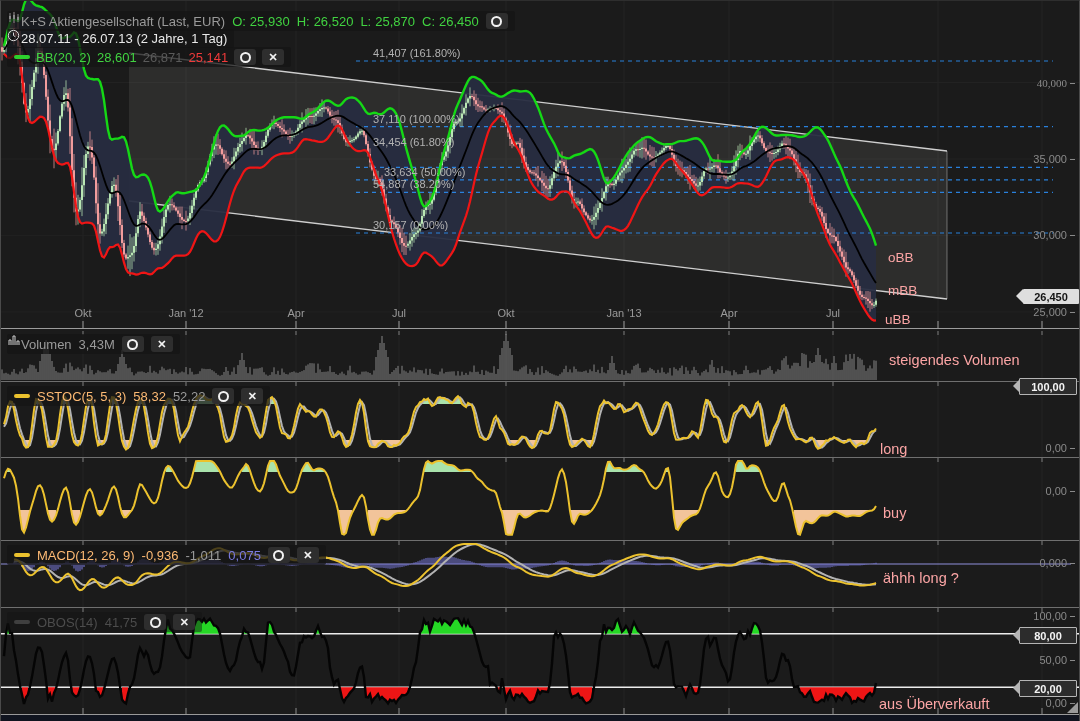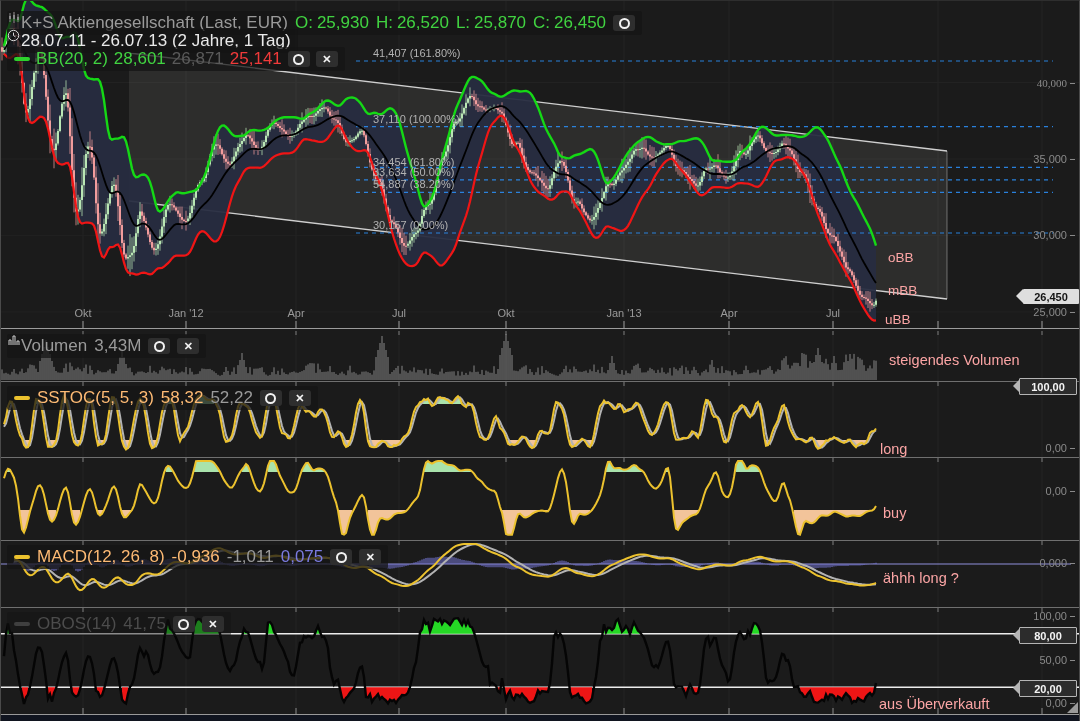--- a/index.html
+++ b/index.html
@@ -3,21 +3,21 @@
 <meta charset="utf-8">
 <style>
   html,body{margin:0;padding:0;background:#0d0d0d;}
   #app{position:relative;width:1080px;height:721px;background:#1b1b1b;overflow:hidden;
        font-family:"Liberation Sans",sans-serif;border-left:1px solid #4a4a4a;border-right:1px solid #4a4a4a;
        border-top:1px solid #2e2e2e;box-sizing:border-box;}
   .panel{position:absolute;left:0;width:1080px;overflow:hidden;}
   .panel svg{position:absolute;left:0;top:0;}
   .sep{position:absolute;left:0;width:1080px;height:1px;background:#6f6f6f;z-index:6;cursor:row-resize;}
   .hdr{position:absolute;display:flex;align-items:center;gap:7px;z-index:8;white-space:nowrap;
-       font-size:17px;color:#9a9a9a;background:rgba(20,20,20,0.74);padding:2px 7px;border-radius:2px;}
+       font-size:13px;color:#9a9a9a;background:rgba(20,20,20,0.74);padding:2px 7px;border-radius:2px;}
   .hdr .sp{display:inline-flex;gap:4px;}
   .t-gray{color:#9a9a9a;} .t-white{color:#e9e9e9;} .t-green{color:#41d341;}
   .t-red{color:#f03a3a;} .t-dim{color:#5a5a5a;} .t-yellow{color:#fdba74;}
   .t-blue{color:#7b7be0;} .t-dark{color:#4c4c4c;}
   .btn{position:relative;display:inline-flex;align-items:center;justify-content:center;width:22px;height:16px;
        background:#2e2e2e;border-radius:3px;cursor:pointer;flex:0 0 auto;}
   .btn-o::before{content:"";width:7px;height:7px;border:2px solid #f2f2f2;border-radius:50%;}
   .btn-x::before{content:"\2715";color:#f2f2f2;font-size:11px;font-weight:bold;}
   .dash{width:16px;height:4px;border-radius:2px;flex:0 0 auto;}
   .ic{display:inline-flex;flex:0 0 auto;}
@@ -149,22 +149,22 @@
       <div class="tmlbl" style="left:482px;top:306px;">Okt</div>
       <div class="tmlbl" style="left:600px;top:306px;">Jan '13</div>
       <div class="tmlbl" style="left:705px;top:306px;">Apr</div>
       <div class="tmlbl" style="left:809px;top:306px;">Jul</div>
       <div class="axlbl" style="top:76px;font-family:Liberation Serif, serif;">40,000</div>
       <div class="axlbl" style="top:152px;">35,000</div>
       <div class="axlbl" style="top:228px;">30,000</div>
       <div class="axlbl" style="top:305px;">25,000</div>
       <div class="fiblbl" style="left:372px;top:46px;">41,407 (161.80%)</div>
       <div class="fiblbl" style="left:372px;top:112px;">37,110 (100.00%)</div>
-      <div class="fiblbl" style="left:372px;top:155px;text-align:right;">34,454 (61.80%)</div>
-      <div class="fiblbl" style="left:372px;top:165px;">33,634 (50.00%)</div>
+      <div class="fiblbl" style="left:372px;top:135px;text-align:right;">34,454 (61.80%)</div>
+      <div class="fiblbl" style="left:383px;top:165px;">33,634 (50.00%)</div>
       <div class="fiblbl" style="left:372px;top:177px;">54,887 (38.20%)</div>
       <div class="fiblbl" style="left:372px;top:218px;">30,157 (0.00%)</div>
     </section>
 
   <section id="p-vol" class="panel" style="top:330px;height:50px;">
     <svg id="svg-vol" width="1080" height="50" viewBox="0 0 1080 50">
         <line x1="82" y1="0" x2="82" y2="50" stroke="#242424"></line>
         <line x1="82" y1="0" x2="82" y2="4" stroke="#6e6e6e" stroke-width="1.2"></line>
         <line x1="185" y1="0" x2="185" y2="50" stroke="#242424"></line>
         <line x1="185" y1="0" x2="185" y2="4" stroke="#6e6e6e" stroke-width="1.2"></line>
@@ -350,21 +350,21 @@
         <line x1="937" y1="0" x2="937" y2="4" stroke="#6e6e6e" stroke-width="1.2"></line>
         <line x1="1041" y1="0" x2="1041" y2="66" stroke="#242424"></line>
         <line x1="1041" y1="0" x2="1041" y2="4" stroke="#6e6e6e" stroke-width="1.2"></line>
         <line x1="0" y1="23" x2="1070" y2="23" stroke="#9090dc"></line>
         <path d="M13 23V20.8M15 23V21.3M17 23V22.3M19 23V23.8M21 23V25.9M23 23V28.2M25 23V29.8M27 23V30.3M29 23V29.7M31 23V28.2M33 23V26.2M35 23V23.9M37 23V22.0M39 23V20.8M41 23V20.5M43 23V21.3M45 23V23.0M47 23V25.3M49 23V27.6M51 23V29.3M53 23V30.0M55 23V29.6M57 23V28.2M59 23V26.2M61 23V23.9M63 23V21.9M65 23V20.4M67 23V20.3M69 23V21.8M71 23V24.5M73 23V27.6M75 23V29.8M77 23V30.6M79 23V30.1M81 23V28.4M83 23V25.9M85 23V23.3M87 23V21.0M89 23V19.5M91 23V19.1M93 23V20.1M95 23V22.0M97 23V24.2M99 23V25.9M101 23V26.5M103 23V26.2M105 23V25.0M107 23V23.4M109 23V21.7M111 23V20.1M113 23V18.9M115 23V18.7M117 23V19.3M119 23V20.8M121 23V22.7M123 23V24.3M125 23V25.4M127 23V25.7M129 23V25.4M131 23V24.9M133 23V23.9M135 23V22.3M137 23V20.4M139 23V18.8M141 23V18.1M143 23V18.0M145 23V18.5M147 23V19.2M149 23V20.2M151 23V21.2M153 23V21.9M155 23V22.2M157 23V22.1M159 23V21.6M161 23V20.7M163 23V19.6M165 23V18.6M167 23V17.9M169 23V17.7M171 23V17.8M173 23V18.2M175 23V18.8M177 23V19.6M179 23V20.5M181 23V21.3M183 23V21.9M185 23V22.4M187 23V22.6M189 23V22.4M191 23V22.0M193 23V21.3M195 23V20.6M197 23V20.0M199 23V19.7M201 23V19.6M203 23V19.6M205 23V19.5M207 23V19.3M209 23V18.9M211 23V18.6M213 23V18.6M215 23V18.8M217 23V19.3M219 23V20.1M221 23V21.1M223 23V22.3M225 23V23.3M227 23V24.2M229 23V24.8M231 23V25.1M233 23V25.0M235 23V24.6M237 23V24.2M239 23V23.8M241 23V23.4M243 23V23.1M245 23V22.9M247 23V22.8M249 23V23.1M251 23V23.5M253 23V24.0M255 23V24.5M257 23V24.9M259 23V25.2M261 23V25.2M263 23V24.9M265 23V24.3M267 23V23.6M269 23V23.0M271 23V22.5M273 23V22.3M275 23V22.4M277 23V22.6M279 23V23.0M281 23V23.4M283 23V23.8M285 23V24.2M287 23V24.5M289 23V24.8M291 23V24.9M293 23V24.8M295 23V24.6M297 23V24.2M299 23V23.7M301 23V23.3M303 23V22.9M305 23V22.7M307 23V22.5M309 23V22.4M311 23V22.5M313 23V22.6M315 23V22.6M317 23V22.5M319 23V22.4M321 23V22.4M323 23V22.5M325 23V22.6M327 23V23.0M329 23V23.4M331 23V23.9M333 23V24.3M335 23V24.6M337 23V24.8M339 23V25.2M341 23V25.7M343 23V26.2M345 23V26.5M347 23V26.5M349 23V26.3M351 23V25.9M353 23V25.5M355 23V25.0M357 23V24.3M359 23V23.7M361 23V23.2M363 23V23.2M365 23V23.5M367 23V24.3M369 23V25.1M371 23V25.9M373 23V26.5M375 23V26.8M377 23V26.8M379 23V26.7M381 23V26.7M383 23V27.0M385 23V27.3M387 23V27.6M389 23V27.8M391 23V27.6M393 23V27.2M395 23V26.8M397 23V26.4M399 23V26.2M401 23V26.0M403 23V25.6M405 23V25.1M407 23V24.4M409 23V23.5M411 23V22.6M413 23V21.6M415 23V20.9M417 23V20.2M419 23V19.4M421 23V18.5M423 23V17.7M425 23V17.1M427 23V16.8M429 23V16.8M431 23V16.8M433 23V16.7M435 23V16.3M437 23V15.9M439 23V15.5M441 23V15.3M443 23V15.5M445 23V15.7M447 23V15.9M449 23V16.0M451 23V16.0M453 23V16.2M455 23V16.7M457 23V17.4M459 23V18.1M461 23V18.7M463 23V19.1M465 23V19.4M467 23V19.7M469 23V20.1M471 23V20.8M473 23V21.6M475 23V22.6M477 23V23.6M479 23V24.3M481 23V25.0M483 23V25.5M485 23V26.0M487 23V26.2M489 23V26.3M491 23V26.3M493 23V26.3M495 23V26.2M497 23V26.2M499 23V26.3M501 23V26.3M503 23V26.6M505 23V27.0M507 23V27.5M509 23V28.0M511 23V28.4M513 23V28.5M515 23V28.2M517 23V27.7M519 23V27.5M521 23V27.5M523 23V27.6M525 23V27.7M527 23V27.7M529 23V27.5M531 23V27.1M533 23V26.6M535 23V26.2M537 23V25.8M539 23V25.4M541 23V25.2M543 23V24.9M545 23V24.7M547 23V24.4M549 23V23.9M551 23V23.0M553 23V22.0M555 23V21.1M557 23V20.3M559 23V19.7M561 23V19.5M563 23V19.7M565 23V20.2M567 23V21.1M569 23V22.3M571 23V23.4M573 23V24.3M575 23V24.7M577 23V24.7M579 23V24.7M581 23V24.8M583 23V24.9M585 23V24.9M587 23V24.9M589 23V24.8M591 23V24.6M593 23V24.1M595 23V23.4M597 23V22.6M599 23V21.7M601 23V20.9M603 23V20.0M605 23V19.3M607 23V18.8M609 23V18.6M611 23V18.8M613 23V19.0M615 23V19.0M617 23V19.0M619 23V19.1M621 23V19.2M623 23V19.3M625 23V19.4M627 23V19.5M629 23V19.6M631 23V19.7M633 23V19.7M635 23V19.9M637 23V20.2M639 23V20.6M641 23V20.9M643 23V21.4M645 23V22.0M647 23V22.7M649 23V23.3M651 23V23.8M653 23V24.1M655 23V24.3M657 23V24.3M659 23V24.2M661 23V24.0M663 23V23.8M665 23V23.5M667 23V23.4M669 23V23.5M671 23V23.9M673 23V24.6M675 23V25.2M677 23V25.6M679 23V25.8M681 23V25.9M683 23V25.9M685 23V25.9M687 23V25.9M689 23V25.9M691 23V25.8M693 23V25.8M695 23V25.7M697 23V25.5M699 23V25.0M701 23V24.2M703 23V23.4M705 23V22.7M707 23V22.2M709 23V21.9M711 23V21.7M713 23V21.5M715 23V21.4M717 23V21.6M719 23V22.0M721 23V22.4M723 23V22.8M725 23V23.1M727 23V23.2M729 23V23.2M731 23V22.9M733 23V22.5M735 23V21.9M737 23V21.2M739 23V20.7M741 23V20.6M743 23V20.8M745 23V21.0M747 23V21.1M749 23V21.0M751 23V20.9M753 23V20.8M755 23V20.7M757 23V20.8M759 23V21.1M761 23V21.8M763 23V22.5M765 23V23.3M767 23V23.8M769 23V24.2M771 23V24.5M773 23V24.6M775 23V24.6M777 23V24.4M779 23V24.0M781 23V23.6M783 23V23.4M785 23V23.4M787 23V23.5M789 23V23.7M791 23V24.0M793 23V24.5M795 23V25.0M797 23V25.4M799 23V25.8M801 23V25.9M803 23V25.9M805 23V25.9M807 23V26.2M809 23V26.5M811 23V26.9M813 23V27.1M815 23V27.2M817 23V27.1M819 23V26.8M821 23V26.7M823 23V26.7M825 23V26.7M827 23V26.6M829 23V26.4M831 23V26.0M833 23V25.5M835 23V25.2M837 23V25.0M839 23V24.9M841 23V24.9M843 23V25.0M845 23V25.0M847 23V24.9M849 23V24.6M851 23V24.5M853 23V24.4M855 23V24.4M857 23V24.4M859 23V24.4M861 23V24.2M863 23V23.9M865 23V23.5M867 23V23.2M869 23V22.9M871 23V22.7M873 23V22.3M875 23V21.7" stroke="#7577d4" fill="none" opacity="0.9" stroke-width="1.2"></path>
         <polyline points="13.0,20.8 15.0,20.3 17.0,20.2 19.0,20.4 21.0,21.1 23.0,22.4 25.0,24.1 27.0,25.9 29.0,27.6 31.0,28.9 33.0,29.6 35.0,29.9 37.0,29.6 39.0,29.1 41.0,28.4 43.0,28.0 45.0,28.0 47.0,28.6 49.0,29.7 51.0,31.3 53.0,33.1 55.0,34.7 57.0,36.0 59.0,36.8 61.0,37.0 63.0,36.8 65.0,36.1 67.0,35.4 69.0,35.1 71.0,35.5 73.0,36.7 75.0,38.4 77.0,40.3 79.0,42.0 81.0,43.4 83.0,44.1 85.0,44.2 87.0,43.7 89.0,42.8 91.0,41.9 93.0,41.1 95.0,40.9 97.0,41.2 99.0,41.9 101.0,42.8 103.0,43.6 105.0,44.1 107.0,44.2 109.0,43.9 111.0,43.1 113.0,42.1 115.0,41.0 117.0,40.1 119.0,39.6 121.0,39.5 123.0,39.8 125.0,40.4 127.0,41.1 129.0,41.7 131.0,42.2 133.0,42.4 135.0,42.2 137.0,41.6 139.0,40.5 141.0,39.3 143.0,38.1 145.0,36.9 147.0,36.0 149.0,35.3 151.0,34.8 153.0,34.6 155.0,34.4 157.0,34.1 159.0,33.8 161.0,33.2 163.0,32.3 165.0,31.2 167.0,30.0 169.0,28.6 171.0,27.3 173.0,26.1 175.0,25.1 177.0,24.2 179.0,23.6 181.0,23.2 183.0,22.9 185.0,22.8 187.0,22.6 189.0,22.5 191.0,22.3 193.0,21.8 195.0,21.2 197.0,20.5 199.0,19.7 201.0,18.8 203.0,18.0 205.0,17.1 207.0,16.1 209.0,15.1 211.0,14.0 213.0,12.9 215.0,11.9 217.0,10.9 219.0,10.2 221.0,9.7 223.0,9.5 225.0,9.6 227.0,9.9 229.0,10.4 231.0,10.9 233.0,11.4 235.0,11.8 237.0,12.1 239.0,12.3 241.0,12.4 243.0,12.4 245.0,12.4 247.0,12.3 249.0,12.4 251.0,12.5 253.0,12.7 255.0,13.1 257.0,13.6 259.0,14.1 261.0,14.7 263.0,15.1 265.0,15.5 267.0,15.6 269.0,15.6 271.0,15.5 273.0,15.3 275.0,15.2 277.0,15.1 279.0,15.1 281.0,15.2 283.0,15.4 285.0,15.7 287.0,16.0 289.0,16.5 291.0,16.9 293.0,17.4 295.0,17.8 297.0,18.1 299.0,18.2 301.0,18.3 303.0,18.3 305.0,18.2 307.0,18.1 309.0,17.9 311.0,17.8 313.0,17.7 315.0,17.6 317.0,17.5 319.0,17.3 321.0,17.2 323.0,17.1 325.0,17.0 327.0,17.0 329.0,17.1 331.0,17.3 333.0,17.6 335.0,18.0 337.0,18.5 339.0,19.0 341.0,19.7 343.0,20.5 345.0,21.4 347.0,22.2 349.0,23.1 351.0,23.8 353.0,24.4 355.0,24.9 357.0,25.2 359.0,25.4 361.0,25.5 363.0,25.5 365.0,25.6 367.0,26.0 369.0,26.5 371.0,27.2 373.0,28.1 375.0,29.0 377.0,30.0 379.0,30.9 381.0,31.8 383.0,32.8 385.0,33.9 387.0,35.1 389.0,36.2 391.0,37.4 393.0,38.4 395.0,39.4 397.0,40.2 399.0,41.0 401.0,41.8 403.0,42.4 405.0,43.0 407.0,43.3 409.0,43.4 411.0,43.3 413.0,43.0 415.0,42.5 417.0,41.8 419.0,40.9 421.0,39.7 423.0,38.4 425.0,36.9 427.0,35.4 429.0,33.9 431.0,32.3 433.0,30.7 435.0,29.1 437.0,27.3 439.0,25.4 441.0,23.5 443.0,21.6 445.0,19.8 447.0,18.0 449.0,16.2 451.0,14.5 453.0,12.8 455.0,11.2 457.0,9.8 459.0,8.6 461.0,7.5 463.0,6.5 465.0,5.6 467.0,4.8 469.0,4.1 471.0,3.6 473.0,3.2 475.0,3.1 477.0,3.3 479.0,3.6 481.0,4.1 483.0,4.7 485.0,5.5 487.0,6.3 489.0,7.1 491.0,7.9 493.0,8.7 495.0,9.5 497.0,10.4 499.0,11.2 501.0,12.0 503.0,12.9 505.0,13.9 507.0,15.0 509.0,16.3 511.0,17.6 513.0,19.0 515.0,20.3 517.0,21.5 519.0,22.6 521.0,23.7 523.0,24.9 525.0,26.1 527.0,27.2 529.0,28.4 531.0,29.4 533.0,30.3 535.0,31.1 537.0,31.8 539.0,32.4 541.0,32.9 543.0,33.4 545.0,33.8 547.0,34.2 549.0,34.4 551.0,34.4 553.0,34.2 555.0,33.7 557.0,33.0 559.0,32.2 561.0,31.3 563.0,30.5 565.0,29.8 567.0,29.3 569.0,29.2 571.0,29.3 573.0,29.6 575.0,30.0 577.0,30.5 579.0,30.9 581.0,31.3 583.0,31.8 585.0,32.3 587.0,32.8 589.0,33.2 591.0,33.6 593.0,33.9 595.0,34.0 597.0,33.9 599.0,33.6 601.0,33.0 603.0,32.3 605.0,31.4 607.0,30.3 609.0,29.2 611.0,28.1 613.0,27.1 615.0,26.1 617.0,25.2 619.0,24.2 621.0,23.2 623.0,22.3 625.0,21.4 627.0,20.5 629.0,19.7 631.0,18.8 633.0,18.0 635.0,17.2 637.0,16.5 639.0,15.9 641.0,15.4 643.0,15.0 645.0,14.8 647.0,14.7 649.0,14.7 651.0,14.9 653.0,15.2 655.0,15.5 657.0,15.9 659.0,16.2 661.0,16.4 663.0,16.6 665.0,16.7 667.0,16.8 669.0,17.0 671.0,17.2 673.0,17.6 675.0,18.1 677.0,18.8 679.0,19.5 681.0,20.2 683.0,21.0 685.0,21.7 687.0,22.4 689.0,23.2 691.0,23.9 693.0,24.6 695.0,25.2 697.0,25.9 699.0,26.4 701.0,26.7 703.0,26.8 705.0,26.7 707.0,26.5 709.0,26.2 711.0,25.9 713.0,25.5 715.0,25.1 717.0,24.8 719.0,24.5 721.0,24.4 723.0,24.3 725.0,24.3 727.0,24.4 729.0,24.4 731.0,24.4 733.0,24.3 735.0,24.0 737.0,23.5 739.0,23.0 741.0,22.4 743.0,21.8 745.0,21.3 747.0,20.8 749.0,20.3 751.0,19.8 753.0,19.2 755.0,18.7 757.0,18.1 759.0,17.6 761.0,17.3 763.0,17.2 765.0,17.3 767.0,17.5 769.0,17.8 771.0,18.2 773.0,18.6 775.0,19.0 777.0,19.3 779.0,19.5 781.0,19.7 783.0,19.8 785.0,19.9 787.0,20.0 789.0,20.2 791.0,20.5 793.0,20.8 795.0,21.3 797.0,22.0 799.0,22.6 801.0,23.4 803.0,24.1 805.0,24.8 807.0,25.6 809.0,26.5 811.0,27.5 813.0,28.5 815.0,29.6 817.0,30.6 819.0,31.5 821.0,32.5 823.0,33.4 825.0,34.3 827.0,35.2 829.0,36.0 831.0,36.8 833.0,37.4 835.0,38.0 837.0,38.4 839.0,38.9 841.0,39.4 843.0,39.9 845.0,40.4 847.0,40.9 849.0,41.3 851.0,41.6 853.0,42.0 855.0,42.3 857.0,42.7 859.0,43.0 861.0,43.3 863.0,43.5 865.0,43.7 867.0,43.7 869.0,43.7 871.0,43.6 873.0,43.5 875.0,43.2" fill="none" stroke="#b3b3b3" stroke-width="2"></polyline>
         <polyline points="13.0,18.6 15.0,18.6 17.0,19.4 19.0,21.1 21.0,23.9 23.0,27.5 25.0,30.9 27.0,33.2 29.0,34.2 31.0,34.0 33.0,32.8 35.0,30.8 37.0,28.6 39.0,26.8 41.0,26.0 43.0,26.3 45.0,28.0 47.0,30.9 49.0,34.3 51.0,37.6 53.0,40.0 55.0,41.3 57.0,41.3 59.0,40.0 61.0,38.0 63.0,35.6 65.0,33.5 67.0,32.7 69.0,33.9 71.0,37.1 73.0,41.2 75.0,45.2 77.0,47.9 79.0,49.1 81.0,48.8 83.0,47.1 85.0,44.5 87.0,41.7 89.0,39.3 91.0,38.0 93.0,38.2 95.0,39.9 97.0,42.4 99.0,44.8 101.0,46.3 103.0,46.7 105.0,46.1 107.0,44.6 109.0,42.6 111.0,40.2 113.0,38.1 115.0,36.7 117.0,36.4 119.0,37.4 121.0,39.2 123.0,41.2 125.0,42.8 127.0,43.7 129.0,44.1 131.0,44.0 133.0,43.2 135.0,41.5 137.0,39.0 139.0,36.4 141.0,34.4 143.0,33.1 145.0,32.4 147.0,32.2 149.0,32.5 151.0,33.0 153.0,33.4 155.0,33.6 157.0,33.2 159.0,32.3 161.0,30.8 163.0,28.9 165.0,26.9 167.0,24.9 169.0,23.3 171.0,22.1 173.0,21.3 175.0,20.9 177.0,20.9 179.0,21.1 181.0,21.4 183.0,21.8 185.0,22.2 187.0,22.2 189.0,21.9 191.0,21.2 193.0,20.1 195.0,18.8 197.0,17.5 199.0,16.3 201.0,15.4 203.0,14.5 205.0,13.6 207.0,12.4 209.0,11.0 211.0,9.7 213.0,8.5 215.0,7.6 217.0,7.2 219.0,7.3 221.0,7.9 223.0,8.8 225.0,9.9 227.0,11.1 229.0,12.2 231.0,12.9 233.0,13.3 235.0,13.4 237.0,13.3 239.0,13.1 241.0,12.8 243.0,12.6 245.0,12.3 247.0,12.2 249.0,12.4 251.0,12.9 253.0,13.7 255.0,14.6 257.0,15.5 259.0,16.3 261.0,16.8 263.0,17.0 265.0,16.8 267.0,16.2 269.0,15.6 271.0,15.0 273.0,14.7 275.0,14.6 277.0,14.7 279.0,15.1 281.0,15.5 283.0,16.1 285.0,16.8 287.0,17.6 289.0,18.2 291.0,18.8 293.0,19.2 295.0,19.3 297.0,19.2 299.0,18.9 301.0,18.6 303.0,18.2 305.0,17.9 307.0,17.5 309.0,17.4 311.0,17.3 313.0,17.3 315.0,17.2 317.0,17.0 319.0,16.8 321.0,16.6 323.0,16.5 325.0,16.6 327.0,16.9 329.0,17.5 331.0,18.2 333.0,18.9 335.0,19.6 337.0,20.3 339.0,21.2 341.0,22.4 343.0,23.6 345.0,24.9 347.0,25.7 349.0,26.3 351.0,26.7 353.0,26.9 355.0,26.9 357.0,26.6 359.0,26.1 361.0,25.7 363.0,25.7 365.0,26.2 367.0,27.2 369.0,28.6 371.0,30.1 373.0,31.6 375.0,32.9 377.0,33.8 379.0,34.6 381.0,35.6 383.0,36.8 385.0,38.2 387.0,39.7 389.0,41.0 391.0,42.0 393.0,42.6 395.0,43.1 397.0,43.6 399.0,44.2 401.0,44.7 403.0,45.1 405.0,45.1 407.0,44.7 409.0,44.0 411.0,42.9 413.0,41.6 415.0,40.3 417.0,39.0 419.0,37.3 421.0,35.2 423.0,33.1 425.0,31.1 427.0,29.2 429.0,27.7 431.0,26.2 433.0,24.4 435.0,22.4 437.0,20.2 439.0,17.9 441.0,15.9 443.0,14.1 445.0,12.5 447.0,10.9 449.0,9.2 451.0,7.5 453.0,6.0 455.0,4.9 457.0,4.2 459.0,3.7 461.0,3.2 463.0,3.0 465.0,3.0 467.0,3.0 469.0,3.0 471.0,3.0 473.0,3.0 475.0,3.0 477.0,3.8 479.0,4.9 481.0,6.1 483.0,7.3 485.0,8.4 487.0,9.5 489.0,10.4 491.0,11.3 493.0,12.0 495.0,12.7 497.0,13.6 499.0,14.5 501.0,15.3 503.0,16.5 505.0,17.9 507.0,19.5 509.0,21.3 511.0,23.1 513.0,24.5 515.0,25.5 517.0,26.2 519.0,27.1 521.0,28.2 523.0,29.5 525.0,30.8 527.0,31.9 529.0,32.8 531.0,33.5 533.0,33.9 535.0,34.3 537.0,34.6 539.0,34.8 541.0,35.1 543.0,35.3 545.0,35.6 547.0,35.7 549.0,35.3 551.0,34.5 553.0,33.2 555.0,31.8 557.0,30.3 559.0,28.9 561.0,27.8 563.0,27.2 565.0,27.1 567.0,27.5 569.0,28.5 571.0,29.7 573.0,30.9 575.0,31.7 577.0,32.2 579.0,32.6 581.0,33.1 583.0,33.7 585.0,34.2 587.0,34.7 589.0,35.1 591.0,35.2 593.0,35.0 595.0,34.4 597.0,33.4 599.0,32.3 601.0,30.9 603.0,29.3 605.0,27.6 607.0,26.1 609.0,24.8 611.0,23.9 613.0,23.1 615.0,22.2 617.0,21.2 619.0,20.2 621.0,19.4 623.0,18.6 625.0,17.8 627.0,17.0 629.0,16.3 631.0,15.5 633.0,14.7 635.0,14.1 637.0,13.7 639.0,13.5 641.0,13.4 643.0,13.4 645.0,13.8 647.0,14.3 649.0,15.0 651.0,15.7 653.0,16.4 655.0,16.8 657.0,17.2 659.0,17.4 661.0,17.4 663.0,17.4 665.0,17.3 667.0,17.2 669.0,17.5 671.0,18.2 673.0,19.2 675.0,20.3 677.0,21.4 679.0,22.4 681.0,23.2 683.0,23.9 685.0,24.7 687.0,25.4 689.0,26.1 691.0,26.7 693.0,27.3 695.0,27.9 697.0,28.3 699.0,28.3 701.0,27.9 703.0,27.2 705.0,26.3 707.0,25.7 709.0,25.1 711.0,24.6 713.0,24.0 715.0,23.5 717.0,23.4 719.0,23.5 721.0,23.8 723.0,24.1 725.0,24.4 727.0,24.6 729.0,24.6 731.0,24.3 733.0,23.7 735.0,22.9 737.0,21.7 739.0,20.7 741.0,20.0 743.0,19.6 745.0,19.3 747.0,18.9 749.0,18.3 751.0,17.6 753.0,17.0 755.0,16.4 757.0,15.9 759.0,15.8 761.0,16.1 763.0,16.7 765.0,17.5 767.0,18.3 769.0,19.0 771.0,19.7 773.0,20.2 775.0,20.5 777.0,20.6 779.0,20.6 781.0,20.3 783.0,20.2 785.0,20.3 787.0,20.6 789.0,20.9 791.0,21.5 793.0,22.3 795.0,23.3 797.0,24.4 799.0,25.4 801.0,26.2 803.0,26.9 805.0,27.8 807.0,28.8 809.0,30.0 811.0,31.3 813.0,32.6 815.0,33.8 817.0,34.7 819.0,35.4 821.0,36.1 823.0,37.0 825.0,38.0 827.0,38.8 829.0,39.4 831.0,39.8 833.0,39.9 835.0,40.1 837.0,40.4 839.0,40.8 841.0,41.3 843.0,41.9 845.0,42.4 847.0,42.7 849.0,42.9 851.0,43.1 853.0,43.4 855.0,43.7 857.0,44.1 859.0,44.4 861.0,44.5 863.0,44.5 865.0,44.2 867.0,44.0 869.0,43.7 871.0,43.3 873.0,42.8 875.0,41.9" fill="none" stroke="#ecc22e" stroke-width="2"></polyline>
       </svg>
     <div class="hdr" style="left:6px;top:4px;">
       <span class="dash" style="background:#ecc22e;"></span>
-      <span class="t-yellow">MACD(12, 26, 8)</span>
+      <span class="t-yellow">MACD(12, 26, 9)</span>
       <span class="t-yellow">-0,936</span>
       <span class="t-gray">-1,011</span>
       <span class="t-blue">0,075</span>
       <span class="btn btn-o"></span>
       <span class="btn btn-x"></span>
     </div>
     <div class="ann" style="left:882px;top:29px;">ähhh long ?</div>
     <div class="axlbl" style="top:16px;">0,000</div>
   </section>
   <div class="sep" style="top:606px;"></div>

